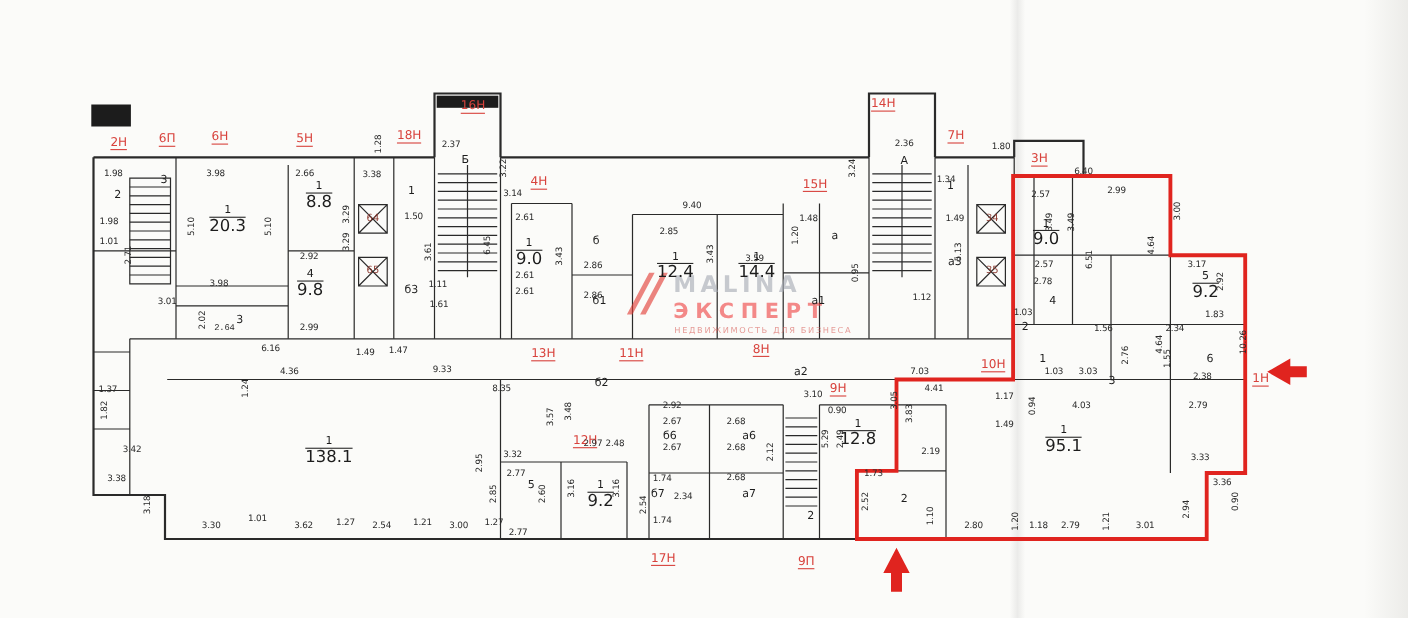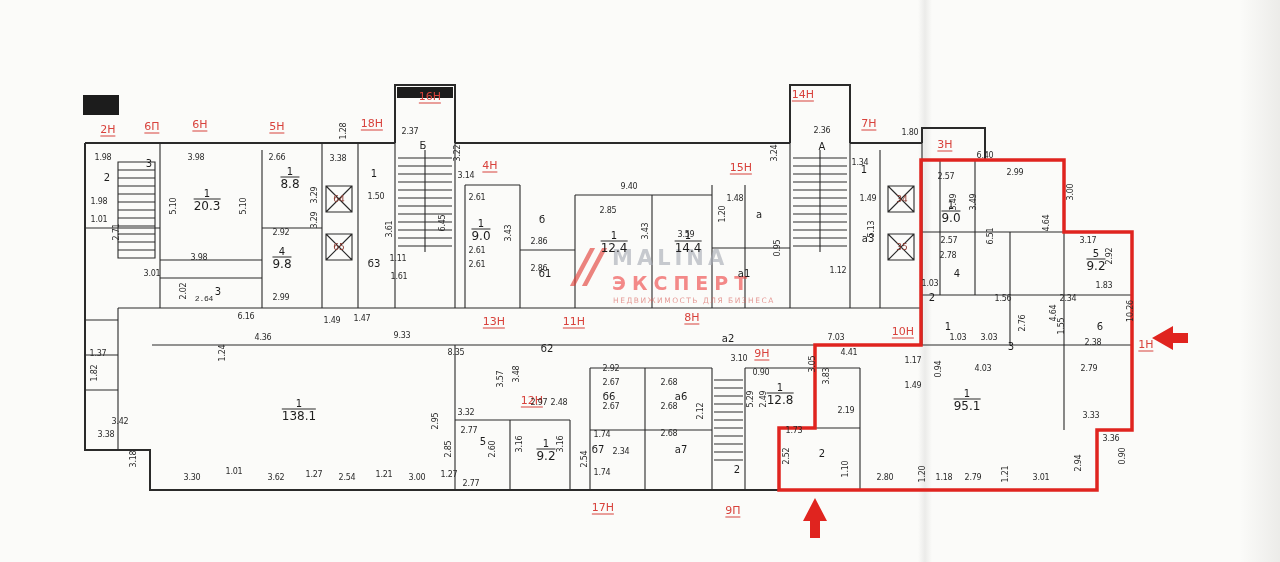--- a/index.html
+++ b/index.html
@@ -16,21 +16,21 @@
   }
   .zone{
     font-size:11px;color:#d8423c;
     border-bottom:1px solid #d8423c;padding-bottom:1px;
   }
   .room{
     text-align:center;color:#1d1d1d;font-size:10px;
   }
   .room .num{display:block;}
   .room .num.fr{border-bottom:1px solid #2a2a2a;padding:0 2px;}
-  .room .area{display:block;font-size:12px;}
+  .room .area{display:block;font-size:15px;}
   .room.shaft{color:#8c3a30;font-size:9px;}
   .dim{
     font-size:8px;color:#2b2b2b;letter-spacing:-0.2px;
   }
   .dim.rot{transform:translate(-50%,-50%) rotate(-90deg);}
   #wm{
     position:absolute;left:560px;top:238px;width:230px;height:80px;
     opacity:.62;pointer-events:none;
   }
   #wm .slash{
@@ -304,21 +304,21 @@
       <span class="lbl dim" style="left: 152px; top: 274px;">3.01</span>
       <span class="lbl dim rot" style="left: 184px; top: 291px;">2.02</span>
       <span class="lbl dim" style="left: 204px; top: 299px; font-family: Liberation Mono, monospace;">2.64</span>
       <span class="lbl dim" style="left: 246px; top: 317px;">6.16</span>
       <span class="lbl dim" style="left: 281px; top: 233px;">2.92</span>
       <span class="lbl dim" style="left: 281px; top: 298px;">2.99</span>
       <span class="lbl dim rot" style="left: 315px; top: 195px;">3.29</span>
       <span class="lbl dim rot" style="left: 315px; top: 220px;">3.29</span>
       <span class="lbl dim" style="left: 98px; top: 334px; margin-top: 20px;">1.37</span>
       <span class="lbl dim rot" style="left: 95px; top: 373px;">1.82</span>
-      <span class="lbl dim" style="left: 120px; top: 409px; margin-top: 13px;">3.42</span>
+      <span class="lbl dim" style="left: 120px; top: 409px;">3.42</span>
       <span class="lbl dim" style="left: 106px; top: 435px;">3.38</span>
       <span class="lbl dim rot" style="left: 134px; top: 459px;">3.18</span>
       <span class="lbl dim" style="left: 192px; top: 478px;">3.30</span>
       <span class="lbl dim" style="left: 234px; top: 472px;">1.01</span>
       <span class="lbl dim" style="left: 276px; top: 478px;">3.62</span>
       <span class="lbl dim" style="left: 314px; top: 475px;">1.27</span>
       <span class="lbl dim" style="left: 347px; top: 478px;">2.54</span>
       <span class="lbl dim" style="left: 384px; top: 475px;">1.21</span>
       <span class="lbl dim" style="left: 417px; top: 478px;">3.00</span>
       <span class="lbl dim" style="left: 449px; top: 475px;">1.27</span>

